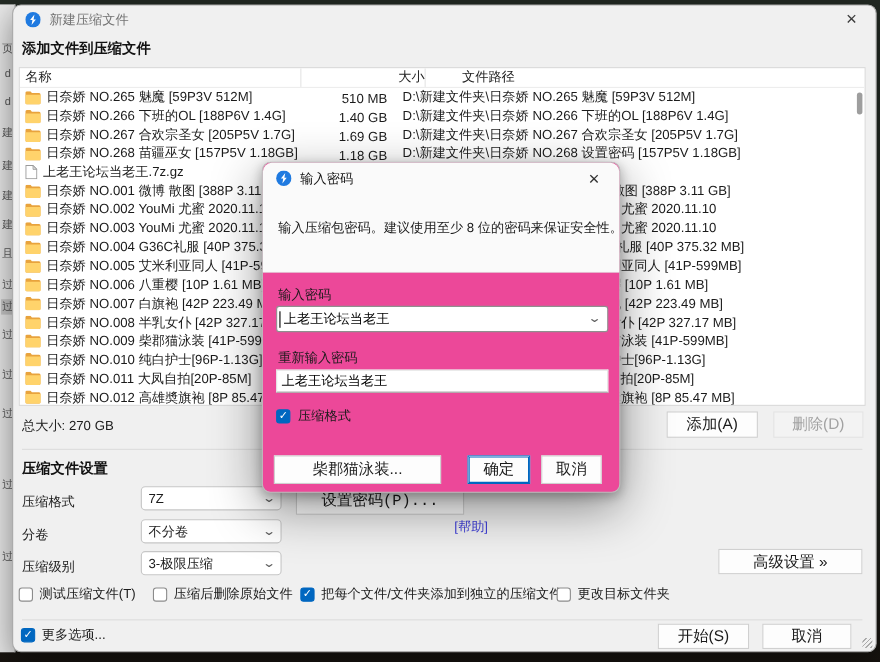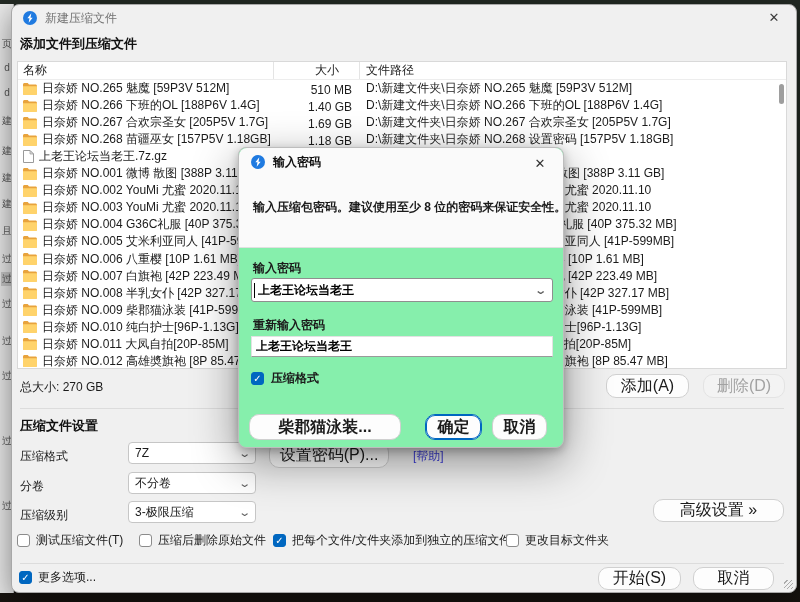--- a/index.html
+++ b/index.html
@@ -23,69 +23,69 @@
   .app-ico { width:14px; height:14px; margin-left:11px; }
   .title-text { margin-left:8px; font-size:12px; color:#737373; }
   .close-btn { position:absolute; right:6px; top:1px; width:32px; height:23px;
     display:flex; align-items:center; justify-content:center; color:#3c3c3c; font-size:13px; border-radius:4px; }
   .heading { position:absolute; left:8px; top:30px; font-size:13px; font-weight:bold; color:#111; }
 
   
   .list { position:absolute; left:5px; top:56px; width:770px; height:308px;
     background:#fff; border:1px solid #d9d9d9; overflow:hidden; }
   .lheader { display:flex; height:18px; align-items:center; border-bottom:1px solid #ededed;
-    color:#222; }
+    color:#222;gap:27px; }
   .lheader .hc { height:100%; display:flex; align-items:center; border-right:1px solid #e4e4e4; }
   .c-name { width:256px; padding-left:5px; overflow:hidden; white-space:nowrap; }
-  .c-size { width:86px; justify-content:flex-end; padding-right:20px; }
+  .c-size { width:86px; justify-content:flex-end; padding-right:0; }
   .c-path { flex:1; padding-left:6px; overflow:hidden; white-space:nowrap; border-right:none !important; }
   .lrow { display:flex; height:17.05px; align-items:flex-end; white-space:nowrap; }
   .lrow .c-name { display:flex; align-items:center; gap:5px; text-overflow:ellipsis; }
   .lrow .c-name .nm { overflow:hidden; text-overflow:ellipsis; }
   .lrow .c-size { width:86px; text-align:right; padding-right:8px; flex:none; }
   .lrow .c-path { overflow:hidden; text-overflow:ellipsis; }
   .rowico { flex:none; display:inline-flex; }
   .vscroll { position:absolute; right:2px; top:22px; width:5px; height:20px; background:#9e9e9e; border-radius:3px; }
 
   .total { position:absolute; left:8px; top:374px; color:#1b1b1b; }
 
-  .btn { background:#fdfdfd; border:1px solid #d0d0d0; border-radius:10px;
-    display:flex; align-items:center; justify-content:center; color:#1b1b1b; font-size:16px; }
+  .btn { background:#fdfdfd; border:1px solid #d0d0d0; border-radius:0;
+    display:flex; align-items:center; justify-content:center; color:#1b1b1b; font-size:14px; }
   .btn.disabled { background:#f3f3f3; color:#a2a2a2; border-color:#e3e3e3; }
   .add-btn { position:absolute; left:594px; top:369px; width:83px; height:24px; }
   .del-btn { position:absolute; left:691px; top:369px; width:82px; height:24px; }
 
   .hdiv { position:absolute; left:8px; right:12px; height:1px; background:#dcdcdc; }
   .set-heading { position:absolute; left:8px; top:412px; font-weight:bold; font-size:13px; color:#111; }
 
   .slabel { position:absolute; left:8px; color:#1b1b1b; }
   .dropdown { position:absolute; left:116px; width:128px; height:22px; background:#fff;
     border:1px solid #c6c6c6; border-radius:4px; display:flex; align-items:center;
     padding:0 6px; justify-content:space-between; }
   .chev { color:#5f5f5f; font-size:11px; line-height:10px; transform:scaleX(1.4); }
-  .setpw-btn { position:absolute; left:257px; top:437px; width:120px; height:26px; }
-  .help-link { position:absolute; left:401px; top:443px; color:#3d3dd8; }
+  .setpw-btn { position:absolute; left:257px; top:437px; width:153px; height:26px;font-family:Liberation Mono, monospace; }
+  .help-link { position:absolute; left:401px; top:466px; color:#3d3dd8; }
   .adv-btn { position:absolute; left:641px; top:494px; width:131px; height:23px; }
 
   .cb { width:13px; height:13px; border:1px solid #8b8b8b; border-radius:3px; background:#fff;
     display:inline-flex; align-items:center; justify-content:center; flex:none;
     font-size:10px; color:#fff; line-height:11px; }
   .cb.checked { background:#0067c0; border-color:#0067c0; }
   .cbrow { position:absolute; top:527px; display:flex; align-items:center; gap:6px; }
 
   .more-row { position:absolute; left:7px; top:564px; display:flex; align-items:center; gap:6px; }
   .start-btn { position:absolute; left:586px; top:562px; width:83px; height:23px; }
   .cancel-btn { position:absolute; left:681px; top:562px; width:81px; height:23px; }
   .grip { position:absolute; right:3px; bottom:3px; width:9px; height:9px;
     background:repeating-linear-gradient(135deg,transparent 0 2px,#9a9a9a 2px 3px); opacity:.8; }
 
   
   .dialog { position:absolute; left:238px; top:147px; width:326px; height:301px;
-    background:#86efac; border:1px solid #bdbdbd; border-radius:8px;
-    box-shadow:0 14px 45px rgba(0,0,0,.42), 0 3px 10px rgba(0,0,0,.25); z-index:10;font-weight:bold; }
+    background:#ec4899; border:1px solid #bdbdbd; border-radius:8px;
+    box-shadow:0 14px 45px rgba(0,0,0,.42), 0 3px 10px rgba(0,0,0,.25); z-index:10; }
   .dlg-top { position:absolute; left:0; top:0; right:0; height:100px; background:#fafafa;
     border-radius:8px 8px 0 0; border-bottom:1px solid #e0e0e0; }
   .dlg-titlebar { position:absolute; left:0; top:0; right:0; height:28px; display:flex; align-items:center; }
   .dlg-title { margin-left:8px; font-size:12px; color:#111; }
   .dlg-close { position:absolute; right:8px; top:4px; width:30px; height:22px;
     display:flex; align-items:center; justify-content:center; color:#333; font-size:13px; }
   .dlg-msg { position:absolute; left:14px; top:38px; white-space:nowrap; color:#1b1b1b;margin-top:13px; }
   .dlg-label { position:absolute; left:14px; color:#1b1b1b; }
   .combo { position:absolute; left:12px; top:130px; width:302px; height:24px; background:#fff;
     border:1px solid #8f8f8f; border-radius:3px; display:flex; align-items:center; }

